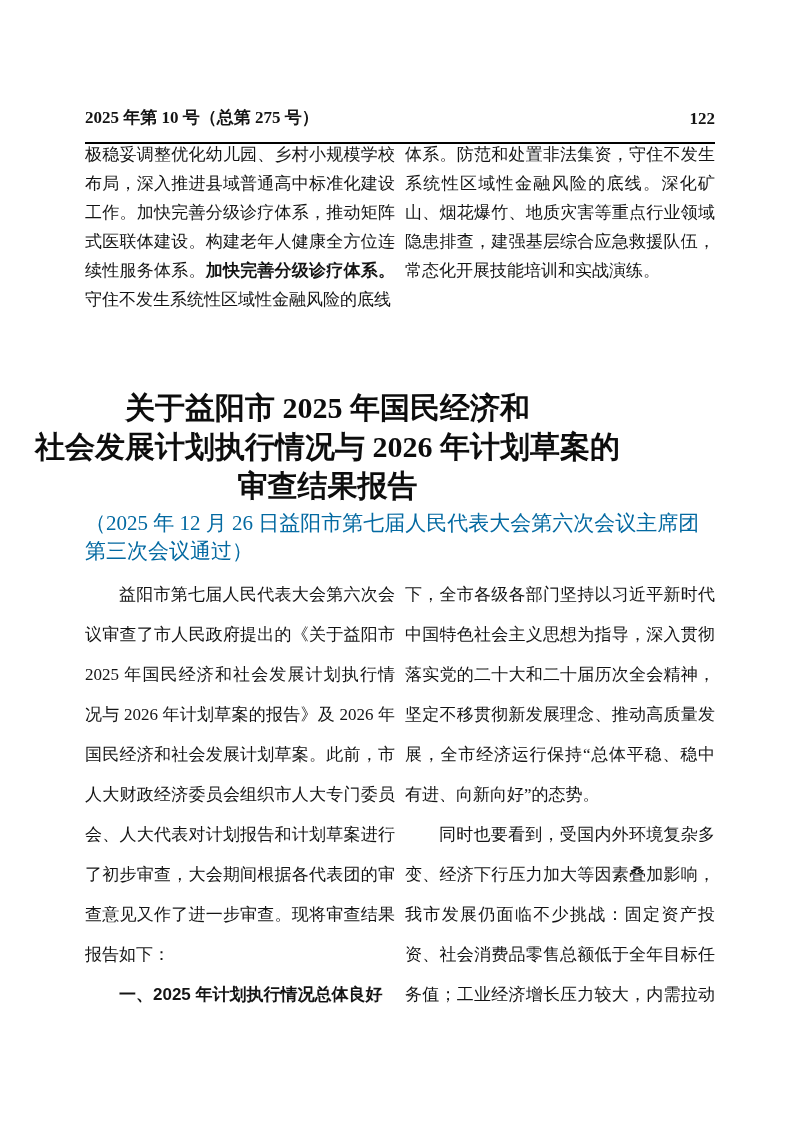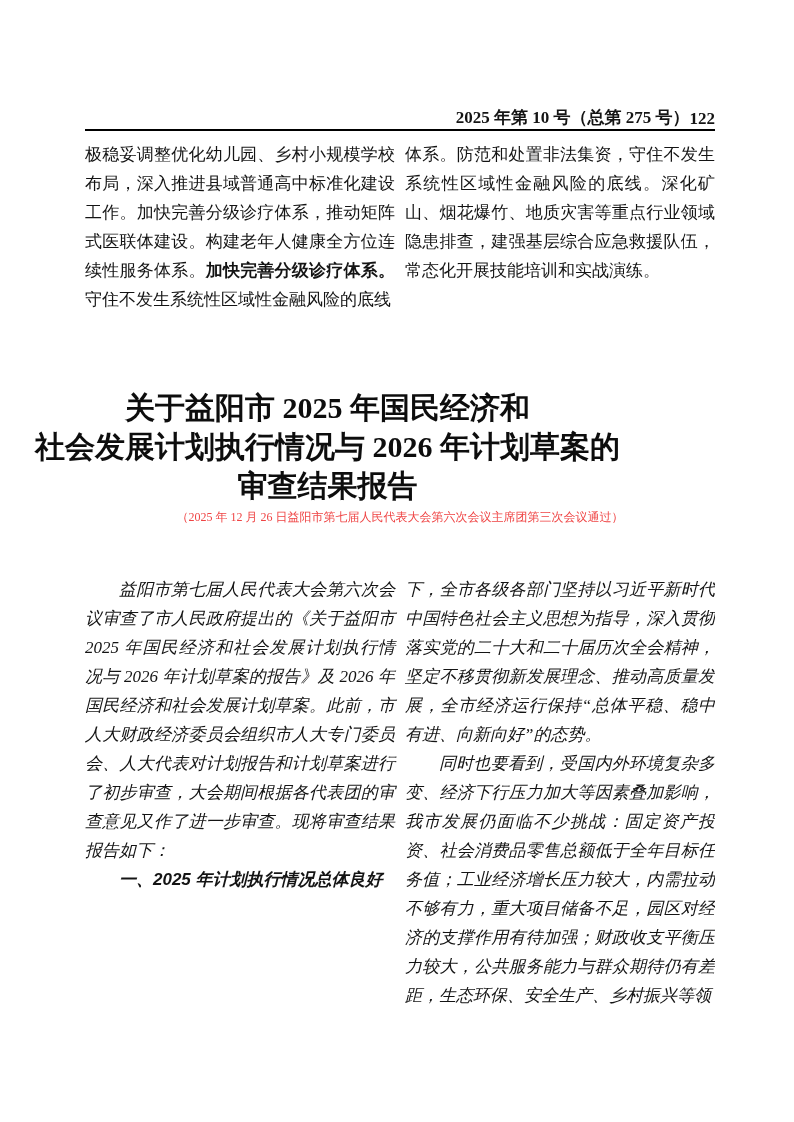--- a/index.html
+++ b/index.html
@@ -13,45 +13,45 @@
     color: #141414;
     overflow: hidden;
   }
   
   .header {
     position: absolute;
     left: 85px;
     top: 106px;
     width: 630px;
     display: flex;
-    justify-content: flex-end;
+    justify-content: space-between;
     align-items: flex-end;
     font-size: 17px;
     font-weight: bold;
-    padding-bottom: 0;
+    padding-bottom: 13px;
     border-bottom: 2.5px solid #000;
   }
   
   .cols {
     position: absolute;
     left: 85px;
     width: 630px;
     display: flex;
     justify-content: space-between;
   }
   .cols.top-section { top: 140px; }
   .cols.body-section { top: 575px; height: 438px; overflow: hidden; }
   .col { width: 310px; }
   .col p {
     font-size: 17px;
     line-height: 29px;
     text-align: justify;
     text-justify: inter-ideograph;
   }
-  .body-section .col p { line-height: 29px; font-style: italic; }
+  .body-section .col p { line-height: 40px; }
   .col p.indent { text-indent: 2em; }
   .hei {
     font-family: "Liberation Sans", "DejaVu Sans", sans-serif;
     font-weight: bold;
   }
   .heading-para {
     font-family: "Liberation Sans", "DejaVu Sans", sans-serif;
     font-weight: bold;
   }
   
@@ -64,23 +64,23 @@
     font-size: 30px;
     font-weight: bold;
     line-height: 39px;
     color: #0d0d0d;
   }
   .doc-subtitle {
     position: absolute;
     left: 85px;
     top: 509px;
     width: 630px;
-    text-align: center;
-    font-size: 12px;
-    color: #ef4444;
+    text-align: left;
+    font-size: 21px;
+    color: #0369a1;
   }
 </style>
 </head>
 <body>
 
 <div class="page">
 
   <div class="header">
     <span>2025 年第 10 号（总第 275 号）</span>
     <span>122</span>

